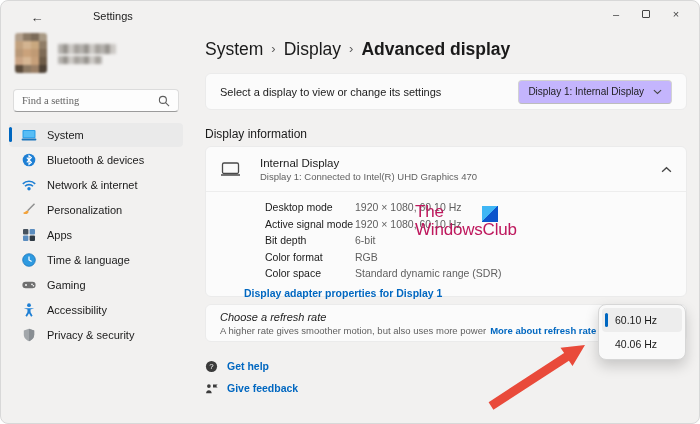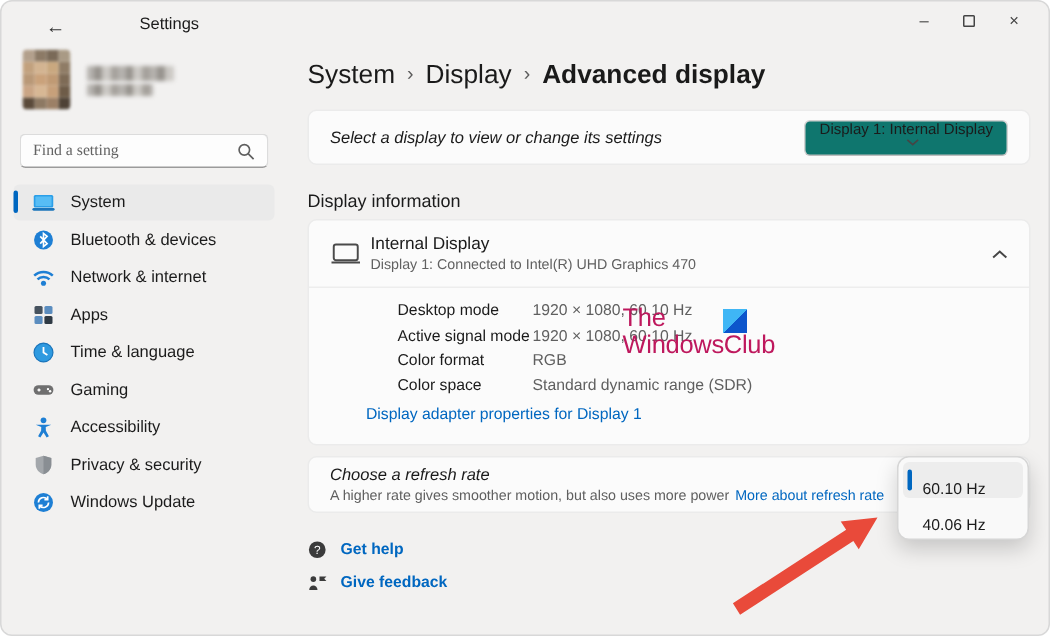--- a/index.html
+++ b/index.html
@@ -47,53 +47,53 @@
   .nav-item .lbl { margin-left:10px; font-size:11px; color:#1b1b1b; white-space:nowrap; }
   
   .breadcrumb { position:absolute; left:204px; top:38px; font-size:17.5px; color:#1a1a1a;
     display:flex; align-items:center; }
   .breadcrumb .sep { font-size:13px; color:#5c5c5c; margin:0 8px; transform:translateY(-1px); }
   .breadcrumb .last { font-weight:700; }
   .card { position:absolute; left:204px; width:482px; background:#fbfbfb;
     border:1px solid #ebebeb; border-radius:6px; }
   .card.select-row { top:72px; height:37px; display:flex; align-items:center;
     justify-content:space-between; padding:0 14px; }
-  .select-row .row-label { font-size:11px;font-style:italic; }
-  .select-btn { height:24px; background:#0f766e; border:1px solid #d2d2d2; border-bottom-color:#bdbdbd;
-    border-radius:4px; display:flex; align-items:center; padding:0 9px; cursor:pointer;flex-direction:column; }
+  .select-row .row-label { font-size:11px; }
+  .select-btn { height:24px; background:#c4b5fd; border:1px solid #d2d2d2; border-bottom-color:#bdbdbd;
+    border-radius:4px; display:flex; align-items:center; padding:0 9px; cursor:pointer; }
   .select-btn .val { font-size:10px; color:#1b1b1b; white-space:nowrap; }
   .select-btn svg { margin-left:9px; }
   .section-heading { position:absolute; left:204px; top:126px; font-size:12px; font-weight:400; }
   .card.info-card { top:145px; height:151px; }
   .info-header { height:44px; display:flex; align-items:center; padding:0 14px; cursor:pointer; }
-  .info-header .txt { margin-left:6px; flex:1; }
+  .info-header .txt { margin-left:19px; flex:1; }
   .info-title { font-size:11.5px; color:#1b1b1b; }
   .info-sub { font-size:9.5px; color:#616161; margin-top:2px; }
   .info-divider { height:1px; background:#ededed; margin:0; }
   .info-body { padding:7px 14px 9px 38px; }
   .info-row { display:flex; font-size:10.5px; line-height:16.5px;padding-left:21px; }
   .info-row .k { width:90px; color:#1b1b1b; flex:0 0 90px; }
   .info-row .v { color:#5f5f5f; }
-  .link { color:#0067c0; font-weight:400; cursor:pointer; }
+  .link { color:#0067c0; font-weight:700; cursor:pointer; }
   .adapter-link { display:inline-block; margin-top:5px; font-size:10.5px; }
   .card.refresh-card { top:303px; height:38px; display:flex; flex-direction:column;
     justify-content:center; padding:0 14px; }
   .refresh-title { font-size:11px;font-style:italic; }
   .refresh-desc { font-size:9.5px; color:#5f5f5f; margin-top:2px; }
   .refresh-desc .link { margin-left:4px; font-size:9.5px; }
   .footer { position:absolute; left:204px; top:354px; }
   .footer-row { display:flex; align-items:center; height:22px; cursor:pointer; }
   .footer-row svg { width:13px; height:13px; }
   .footer-row .lbl { margin-left:9px; font-size:10.5px; color:#0067c0; font-weight:700; }
   
   .flyout { position:absolute; left:597px; top:303px; width:88px; background:#f9f9f9;
     border:1px solid #d6d6d6; border-radius:8px; padding:3px;
     box-shadow:0 6px 14px rgba(0,0,0,0.18); }
   .flyout-item { position:relative; height:24px; border-radius:4px; display:flex;
-    align-items:flex-end; padding-left:13px; font-size:10.5px; cursor:pointer; }
+    align-items:center; padding-left:13px; font-size:10.5px; cursor:pointer; }
   .flyout-item.selected { background:#ededed; }
   .flyout-item .acc-bar { position:absolute; left:3px; top:5px; width:3px; height:14px;
     border-radius:2px; background:#0067c0; }
   
   .watermark { position:absolute; left:414px; top:202px; font-size:17px; color:#be185d;
     letter-spacing:-0.2px; line-height:18px; }
   .watermark .logo-sq { position:absolute; left:67px; top:3px; width:16px; height:16px;
     background:linear-gradient(135deg,#3fb6f5 0 50%,#0c55cc 50% 100%); }
   
   .annot-arrow { position:absolute; left:0; top:0; pointer-events:none; }
@@ -149,20 +149,27 @@
 
     <div class="nav-item">
       <svg viewBox="0 0 16 16">
         <path d="M1.8 6.8a9 9 0 0112.4 0" fill="none" stroke="#1e7fd4" stroke-width="1.6"></path>
         <path d="M4 9.3a5.6 5.6 0 018 0" fill="none" stroke="#1e7fd4" stroke-width="1.6"></path>
         <circle cx="8" cy="11.8" r="1.7" fill="#1e7fd4"></circle>
       </svg>
       <span class="lbl">Network &amp; internet</span>
     </div>
 
+    <div class="nav-item">
+      <svg viewBox="0 0 16 16">
+        <path d="M13.5 1.8L6.6 8.7" stroke="#8f8f8f" stroke-width="1.5" fill="none"></path>
+        <path d="M6.2 8.6c-1.7.3-2 2-4.2 2.3 2 2 5 1.4 5.7-1.1z" fill="#f2a33c"></path>
+      </svg>
+      <span class="lbl">Personalization</span>
+    </div>
 
     <div class="nav-item">
       <svg viewBox="0 0 16 16">
         <rect x="2" y="2" width="5.4" height="5.4" rx="1" fill="#46525e"></rect>
         <rect x="8.6" y="2" width="5.4" height="5.4" rx="1" fill="#5b8dbf"></rect>
         <rect x="2" y="8.6" width="5.4" height="5.4" rx="1" fill="#5b8dbf"></rect>
         <rect x="8.6" y="8.6" width="5.4" height="5.4" rx="1" fill="#2f3a44"></rect>
       </svg>
       <span class="lbl">Apps</span>
     </div>
@@ -196,30 +203,20 @@
     </div>
 
     <div class="nav-item">
       <svg viewBox="0 0 16 16">
         <path d="M8 1.8l5.2 1.6v4.2c0 3.6-2.6 5.6-5.2 6.6-2.6-1-5.2-3-5.2-6.6V3.4z" fill="#a3a7ab"></path>
         <path d="M8 1.8l5.2 1.6v4.2c0 3.6-2.6 5.6-5.2 6.6z" fill="#898e93"></path>
       </svg>
       <span class="lbl">Privacy &amp; security</span>
     </div>
 
-    <div class="nav-item">
-      <svg viewBox="0 0 16 16">
-        <circle cx="8" cy="8" r="6.3" fill="#1e7fd4"></circle>
-        <path d="M4.6 8a3.4 3.4 0 016-2.1" fill="none" stroke="#fff" stroke-width="1.1"></path>
-        <path d="M10.8 3.9v2.2H8.6" fill="none" stroke="#fff" stroke-width="1.1"></path>
-        <path d="M11.4 8a3.4 3.4 0 01-6 2.1" fill="none" stroke="#fff" stroke-width="1.1"></path>
-        <path d="M5.2 12.1V9.9h2.2" fill="none" stroke="#fff" stroke-width="1.1"></path>
-      </svg>
-      <span class="lbl">Windows Update</span>
-    </div>
   </div>
 
   <div class="breadcrumb">
     <span>System</span>
     <span class="sep">›</span>
     <span>Display</span>
     <span class="sep">›</span>
     <span class="last">Advanced display</span>
   </div>
 
@@ -253,20 +250,24 @@
     <div class="info-body">
       <div class="info-row">
         <span class="k">Desktop mode</span>
         <span class="v">1920 × 1080, 60.10 Hz</span>
       </div>
       <div class="info-row">
         <span class="k">Active signal mode</span>
         <span class="v">1920 × 1080, 60.10 Hz</span>
       </div>
       <div class="info-row">
+        <span class="k">Bit depth</span>
+        <span class="v">6-bit</span>
+      </div>
+      <div class="info-row">
         <span class="k">Color format</span>
         <span class="v">RGB</span>
       </div>
       <div class="info-row">
         <span class="k">Color space</span>
         <span class="v">Standard dynamic range (SDR)</span>
       </div>
       <span class="link adapter-link">Display adapter properties for Display 1</span>
     </div>
   </div>

